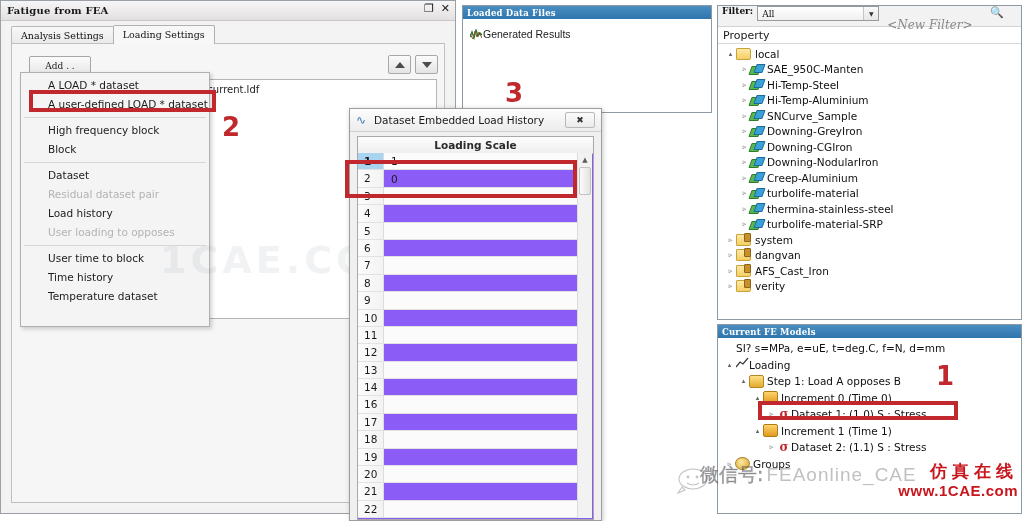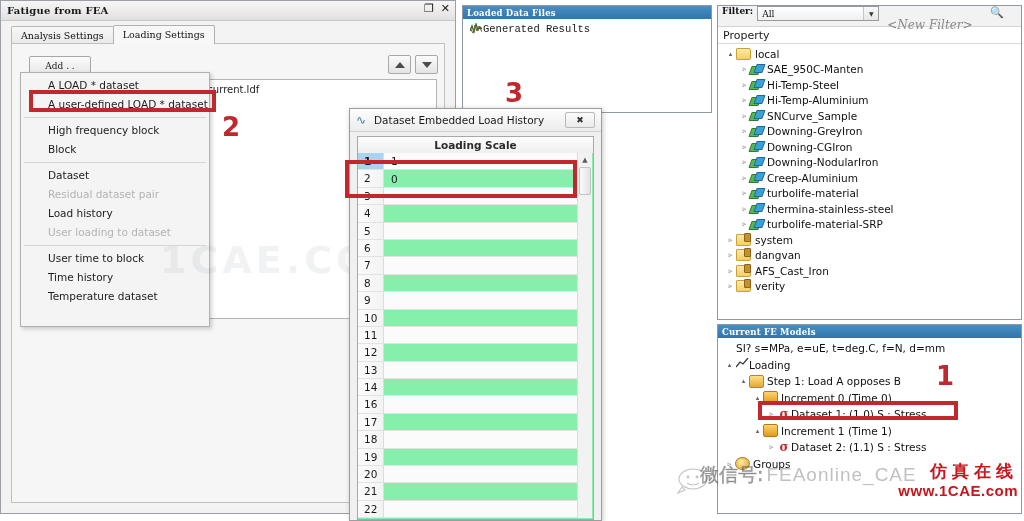--- a/index.html
+++ b/index.html
@@ -215,21 +215,21 @@
     border-radius: 2px;
     background: linear-gradient(to bottom,#fbfbfb,#eaeaea);
     display: flex; align-items: center; justify-content: center;
     font-size: 9px; color: #333;
     font-family: "DejaVu Sans", sans-serif;
     box-sizing: border-box;
   }
   .grid-wrap {
     position: absolute;
     left: 7px; top: 27px; right: 7px; bottom: 0px;
-    background: #86efac;
+    background: #8b5cf6;
     border: 1px solid #a8a8a8;
     box-sizing: border-box;
     overflow: hidden;
   }
   .grid-head {
     height: 16px;
     background: linear-gradient(to bottom,#fdfdfd,#efefef);
     border-bottom: 1px solid #c6c6c6;
     display: flex; align-items: center; justify-content: center;
     font-family: "DejaVu Sans", sans-serif;
@@ -302,22 +302,22 @@
     color: #ffffff;
     font-family: "DejaVu Serif", serif;
     font-size: 8.5px;
     font-weight: bold;
     display: flex; align-items: center;
     padding-left: 4px;
     letter-spacing: 0.2px;
   }
   #loaded-data-files { left: 462px; top: 5px; width: 250px; height: 108px; }
   .tree-row {
-    display: flex; align-items: flex-start;
-    font-family: Liberation Mono, monospace;
+    display: flex; align-items: flex-end;
+    font-family: Liberation Sans, sans-serif;
     font-size: 10.5px;
     color: #1a1a1a;
     height: 17px;
     white-space: nowrap;
   }
   .exp {
     width: 11px; flex: none;
     font-size: 7px; color: #666;
     text-align: center;
     font-family: "DejaVu Sans", sans-serif;
@@ -592,21 +592,21 @@
   <div class="menu">
     <div class="menu-item">A LOAD * dataset</div>
     <div class="menu-item">A user-defined LOAD * dataset</div>
     <div class="menu-sep"></div>
     <div class="menu-item">High frequency block</div>
     <div class="menu-item">Block</div>
     <div class="menu-sep"></div>
     <div class="menu-item">Dataset</div>
     <div class="menu-item disabled">Residual dataset pair</div>
     <div class="menu-item">Load history</div>
-    <div class="menu-item disabled">User loading to dataset</div>
+    <div class="menu-item disabled">User loading to opposes</div>
     <div class="menu-sep"></div>
     <div class="menu-item">User time to block</div>
     <div class="menu-item">Time history</div>
     <div class="menu-item">Temperature dataset</div>
   </div>
 
   <div class="panel" id="loaded-data-files">
     <div class="panel-title">Loaded Data Files</div>
     <div style="padding:4px 0 0 6px;">
       <div class="tree-row">

